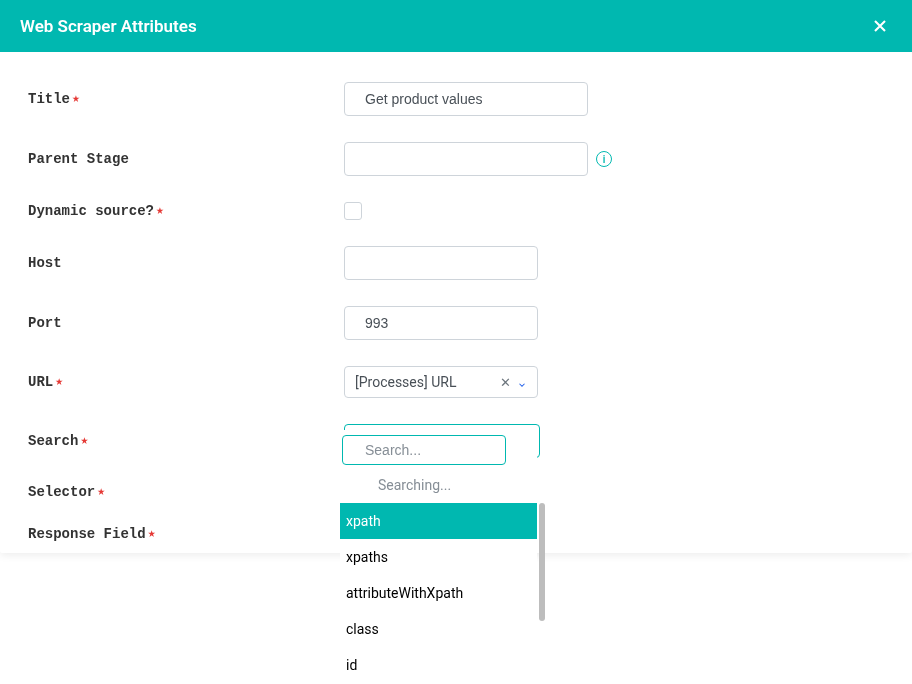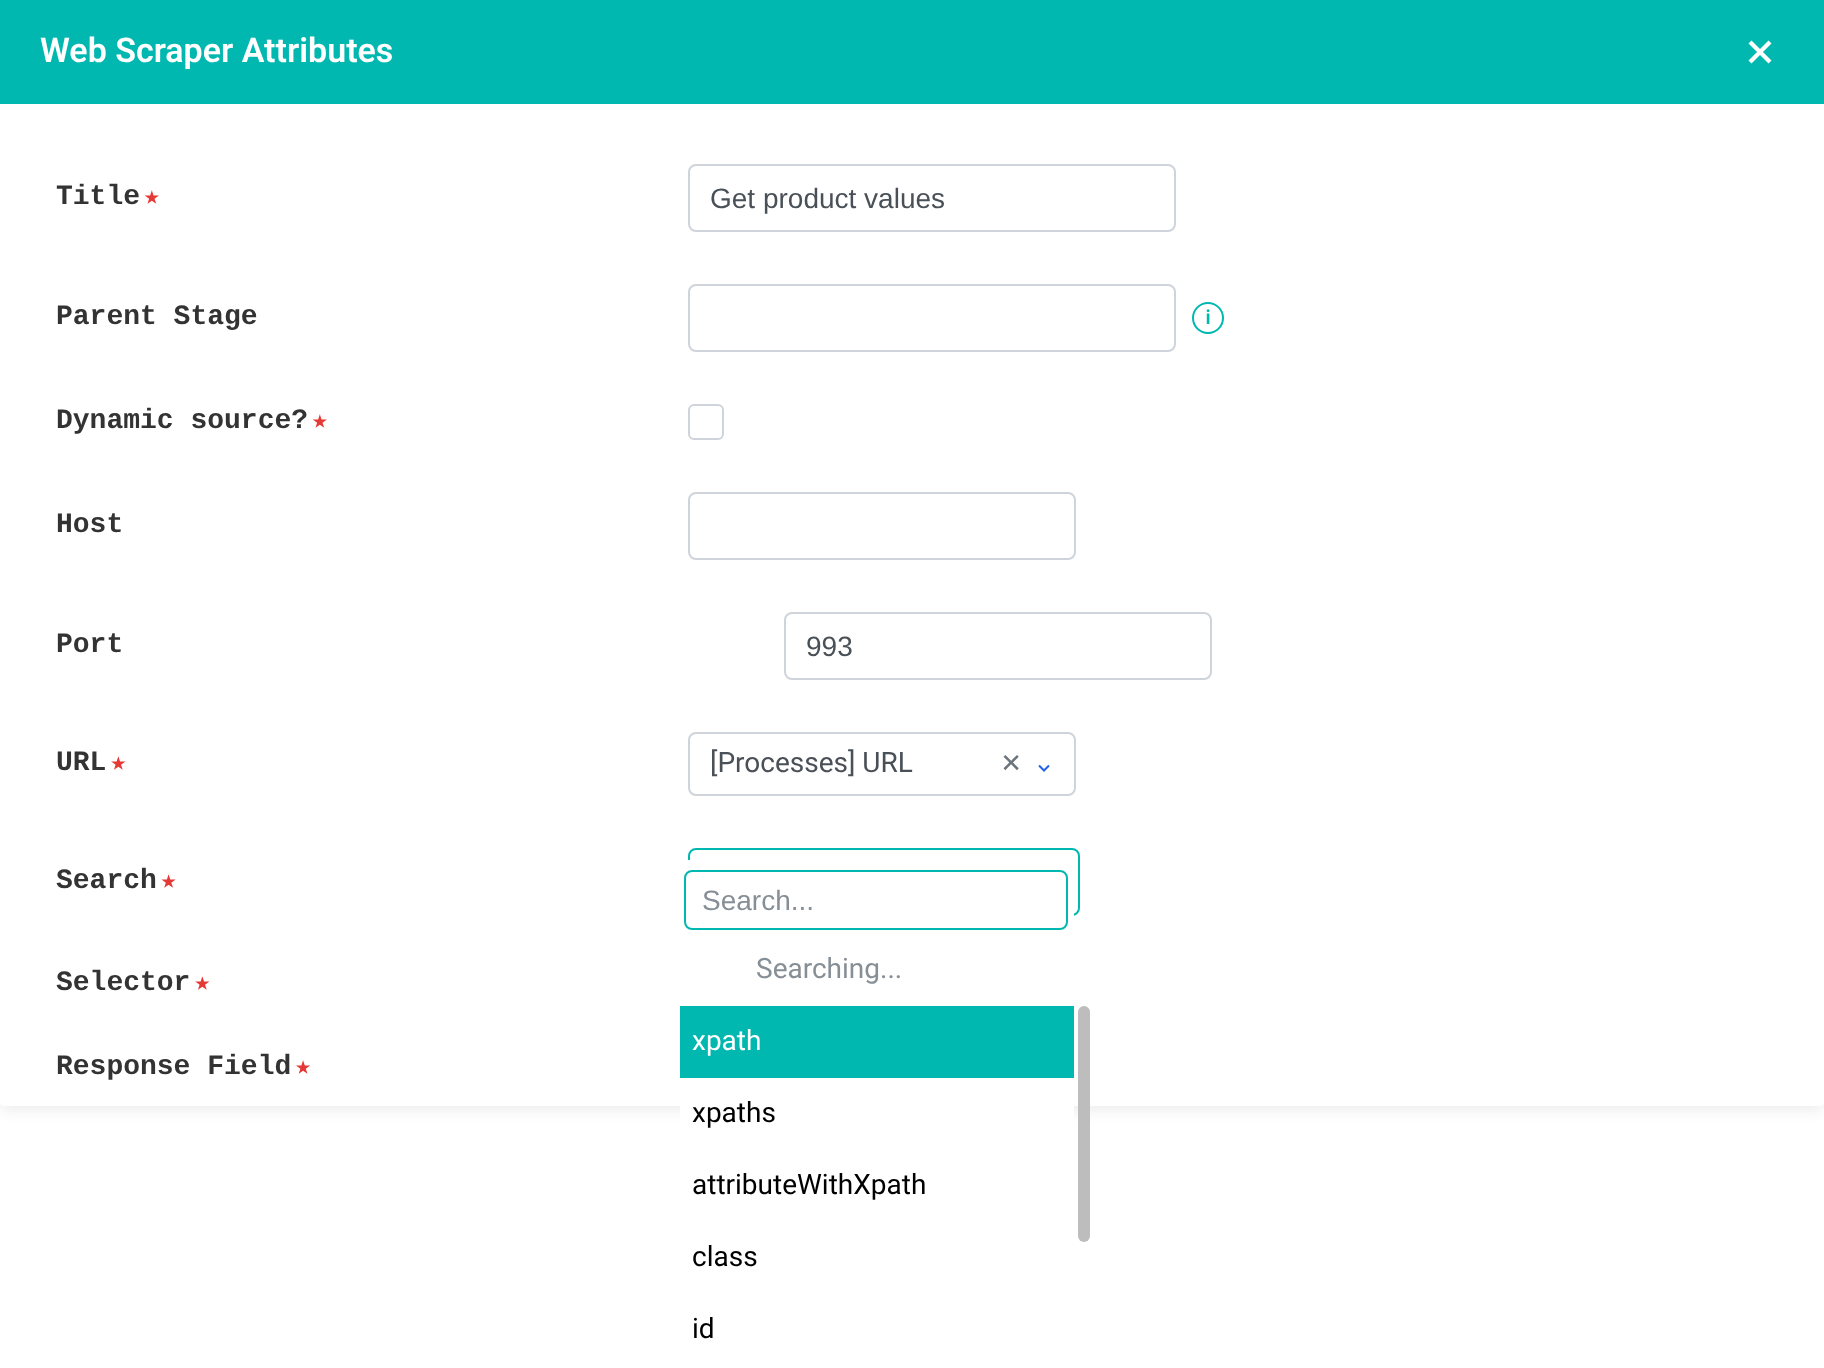--- a/index.html
+++ b/index.html
@@ -74,21 +74,21 @@
       font-size: 13px;
       margin-left: 2px;
       position: relative;
       top: -1px;
     }
     .form-control {
       width: 244px;
       height: 34px;
       border: 1px solid #ced4da;
       border-radius: 4px;
-      padding: 6px 10px;
+      padding: 6px 20px;
       font-size: 14px;
       color: #495057;
       background: #fff;
     }
     .form-value {
       display: flex;
       align-items: center;
       gap: 8px;
     }
     .info-icon {
@@ -161,25 +161,25 @@
       cursor: pointer;
     }
     .dropdown-panel {
       position: absolute;
       top: 430px;
       left: 340px;
       width: 197px;
       background: #fff;
     }
     .dropdown-search {
-      width: 192px;
+      width: 164px;
       height: 30px;
       border: 1.5px solid #00b8b0;
       border-radius: 4px;
-      padding: 5px 8px;
+      padding: 5px 22px;
       font-size: 14px;
       color: #495057;
       margin: 5px 2px 6px 2px;
     }
     .dropdown-search::placeholder {
       color: #868e96;
     }
     .dropdown-status {
       font-size: 14px;
       color: #868e96;
@@ -261,21 +261,21 @@
       <div class="form-value">
         <input type="text" class="form-control" style="width: 194px;" value="">
       </div>
     </div>
 
     <div class="form-row">
       <div class="form-label">
         <span>Port</span>
       </div>
       <div class="form-value">
-        <input type="text" class="form-control" style="width: 214px; margin-left: 48px;" value="993">
+        <input type="text" class="form-control" style="width: 194px;" value="993">
       </div>
     </div>
 
     <div class="form-row">
       <div class="form-label">
         <span>URL</span>
         <span class="required-star">★</span>
       </div>
       <div class="form-value">
         <div class="select-control">

